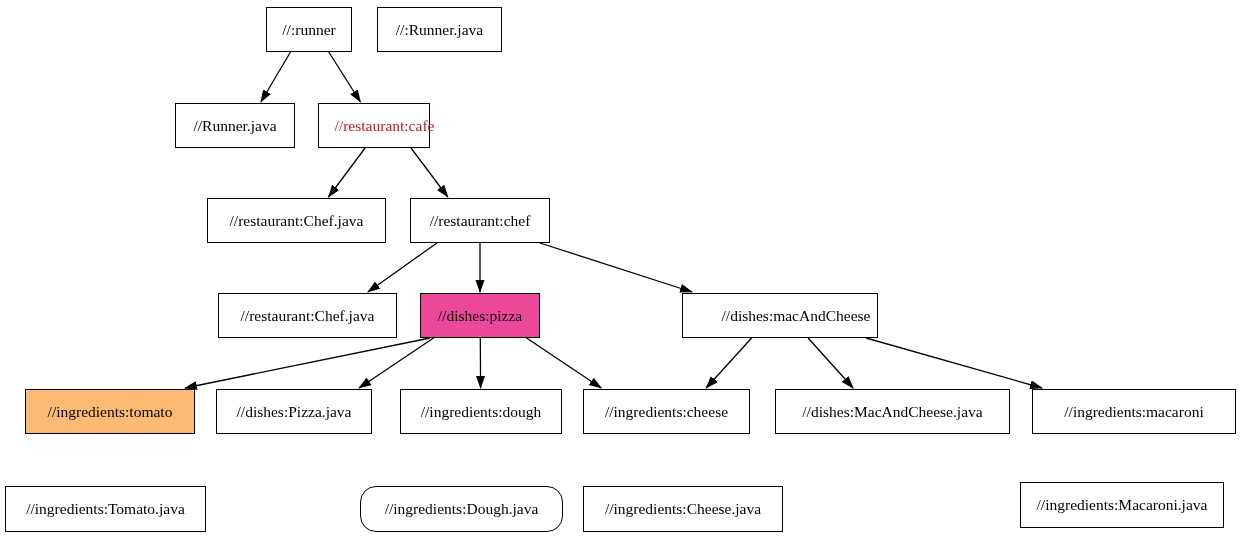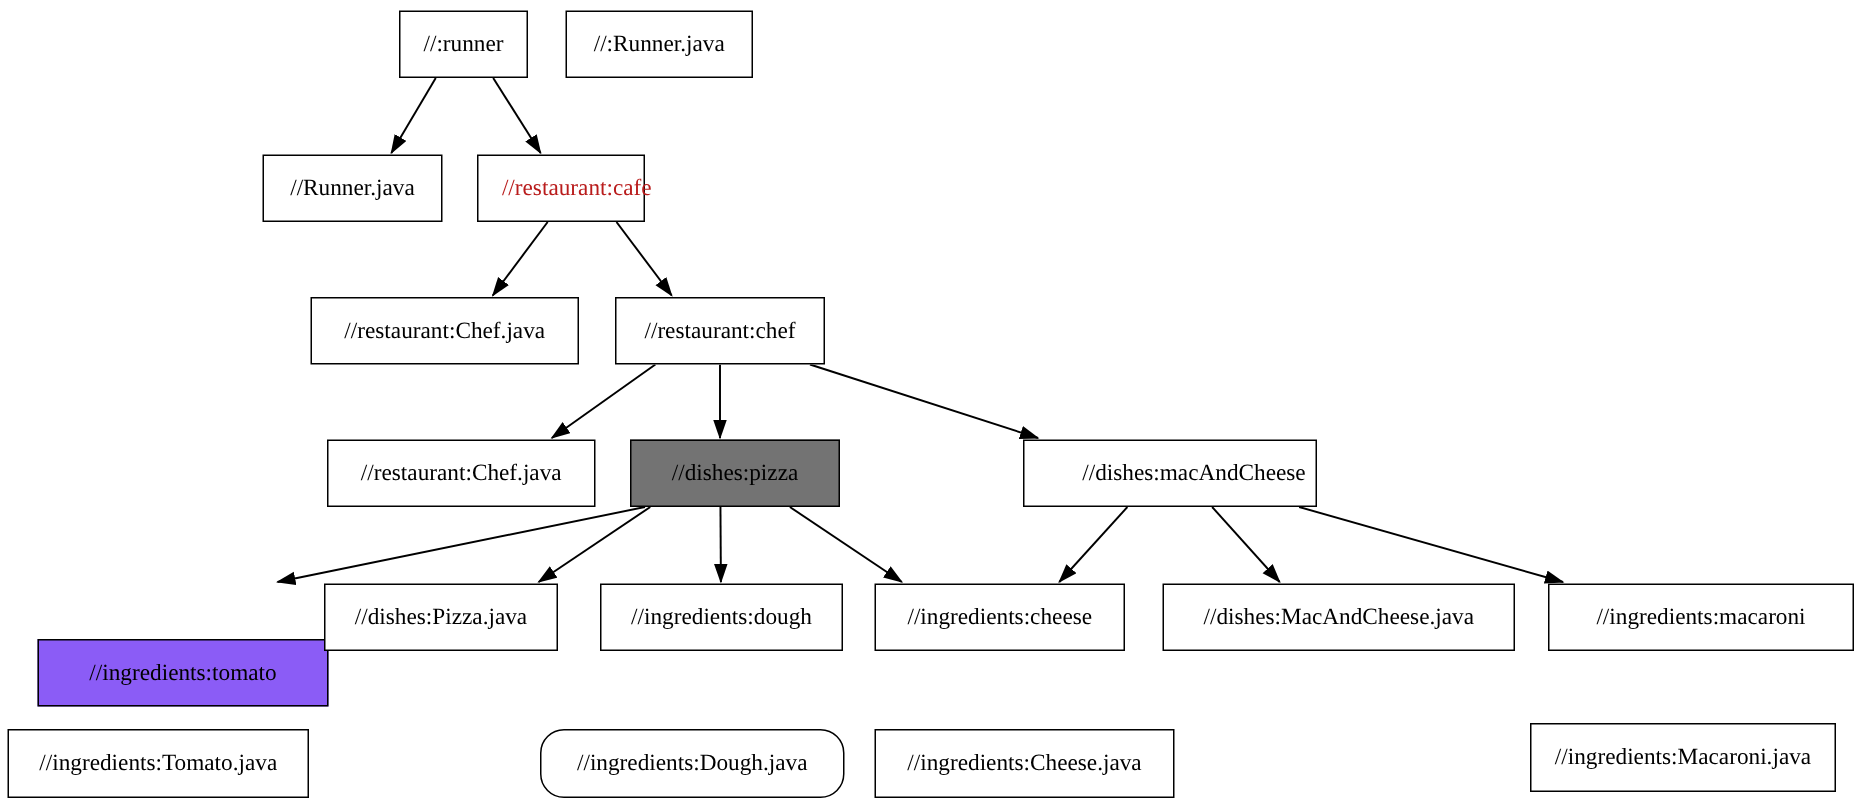--- a/index.html
+++ b/index.html
@@ -64,23 +64,23 @@
       </g>
   </svg>
   <div id="node-group">
       <div class="graph-node" style="left: 266px; top: 7px; width: 86px; height: 45px; border-color: rgb(0, 0, 0); background: rgb(255, 255, 255); color: rgb(0, 0, 0);">//:runner</div>
       <div class="graph-node" style="left: 377px; top: 7px; width: 125px; height: 45px; border-color: rgb(0, 0, 0); background: rgb(255, 255, 255); color: rgb(0, 0, 0);">//:Runner.java</div>
       <div class="graph-node" style="left: 175px; top: 103px; width: 120px; height: 45px; border-color: rgb(0, 0, 0); background: rgb(255, 255, 255); color: rgb(0, 0, 0);">//Runner.java</div>
       <div class="graph-node" style="left: 318px; top: 103px; width: 112px; height: 45px; border-color: rgb(0, 0, 0); background: rgb(255, 255, 255); color: #b91c1c; padding-left: 21px;">//restaurant:cafe</div>
       <div class="graph-node" style="left: 207px; top: 198px; width: 179px; height: 45px; border-color: rgb(0, 0, 0); background: rgb(255, 255, 255); color: rgb(0, 0, 0);">//restaurant:Chef.java</div>
       <div class="graph-node" style="left: 410px; top: 198px; width: 140px; height: 45px; border-color: rgb(0, 0, 0); background: rgb(255, 255, 255); color: rgb(0, 0, 0);">//restaurant:chef</div>
       <div class="graph-node" style="left: 218px; top: 293px; width: 179px; height: 45px; border-color: rgb(0, 0, 0); background: rgb(255, 255, 255); color: rgb(0, 0, 0);">//restaurant:Chef.java</div>
-      <div class="graph-node" style="left: 420px; top: 293px; width: 140px; height: 45px; border-color: rgb(0, 0, 0); background: #737373; color: rgb(0, 0, 0);">//dishes:pizza</div>
+      <div class="graph-node" style="left: 420px; top: 293px; width: 120px; height: 45px; border-color: rgb(0, 0, 0); background: #ec4899; color: rgb(0, 0, 0);">//dishes:pizza</div>
       <div class="graph-node" style="left: 682px; top: 293px; width: 196px; height: 45px; border-color: rgb(0, 0, 0); background: rgb(255, 255, 255); color: rgb(0, 0, 0); padding-left: 32px;">//dishes:macAndCheese</div>
-      <div class="graph-node" style="left: 25px; top: 389px; width: 194px; height: 45px; border-color: rgb(0, 0, 0); background: #8b5cf6; color: rgb(0, 0, 0); margin-top: 37px;">//ingredients:tomato</div>
+      <div class="graph-node" style="left: 25px; top: 389px; width: 170px; height: 45px; border-color: rgb(0, 0, 0); background: #fdba74; color: rgb(0, 0, 0);">//ingredients:tomato</div>
       <div class="graph-node" style="left: 216px; top: 389px; width: 156px; height: 45px; border-color: rgb(0, 0, 0); background: rgb(255, 255, 255); color: rgb(0, 0, 0);">//dishes:Pizza.java</div>
       <div class="graph-node" style="left: 400px; top: 389px; width: 162px; height: 45px; border-color: rgb(0, 0, 0); background: rgb(255, 255, 255); color: rgb(0, 0, 0);">//ingredients:dough</div>
       <div class="graph-node" style="left: 583px; top: 389px; width: 167px; height: 45px; border-color: rgb(0, 0, 0); background: rgb(255, 255, 255); color: rgb(0, 0, 0);">//ingredients:cheese</div>
       <div class="graph-node" style="left: 775px; top: 389px; width: 235px; height: 45px; border-color: rgb(0, 0, 0); background: rgb(255, 255, 255); color: rgb(0, 0, 0);">//dishes:MacAndCheese.java</div>
       <div class="graph-node" style="left: 1032px; top: 389px; width: 204px; height: 45px; border-color: rgb(0, 0, 0); background: rgb(255, 255, 255); color: rgb(0, 0, 0);">//ingredients:macaroni</div>
       <div class="graph-node" style="left: 5px; top: 486px; width: 201px; height: 46px; border-color: rgb(0, 0, 0); background: rgb(255, 255, 255); color: rgb(0, 0, 0);">//ingredients:Tomato.java</div>
       <div class="graph-node" style="left: 360px; top: 486px; width: 203px; height: 46px; border-color: rgb(0, 0, 0); background: rgb(255, 255, 255); color: rgb(0, 0, 0); border-radius: 16px;">//ingredients:Dough.java</div>
       <div class="graph-node" style="left: 583px; top: 486px; width: 200px; height: 46px; border-color: rgb(0, 0, 0); background: rgb(255, 255, 255); color: rgb(0, 0, 0);">//ingredients:Cheese.java</div>
       <div class="graph-node" style="left: 1020px; top: 482px; width: 204px; height: 46px; border-color: rgb(0, 0, 0); background: rgb(255, 255, 255); color: rgb(0, 0, 0); text-align: right;">//ingredients:Macaroni.java</div>
     </div>

